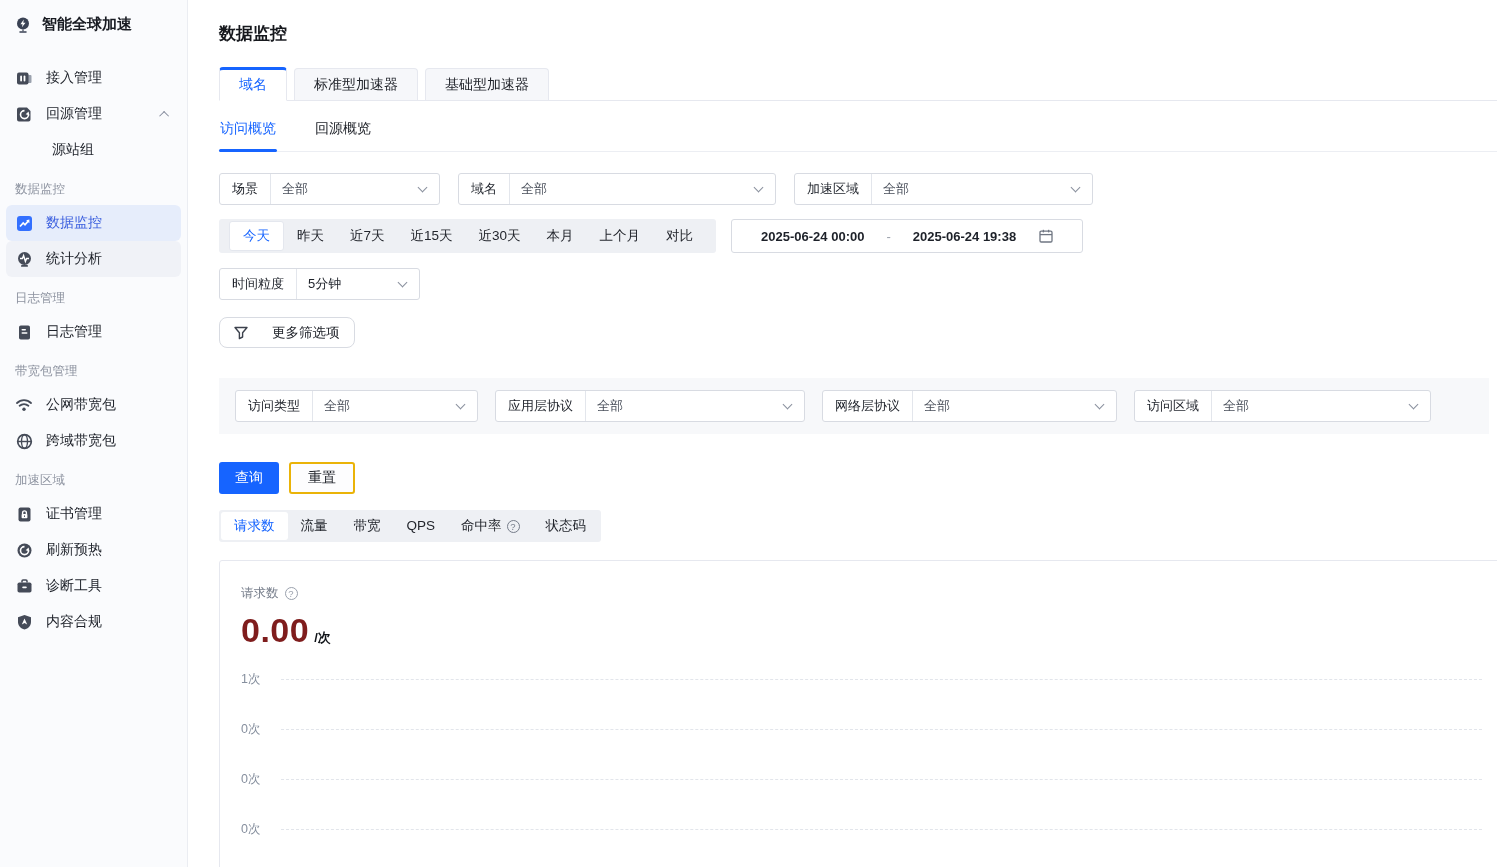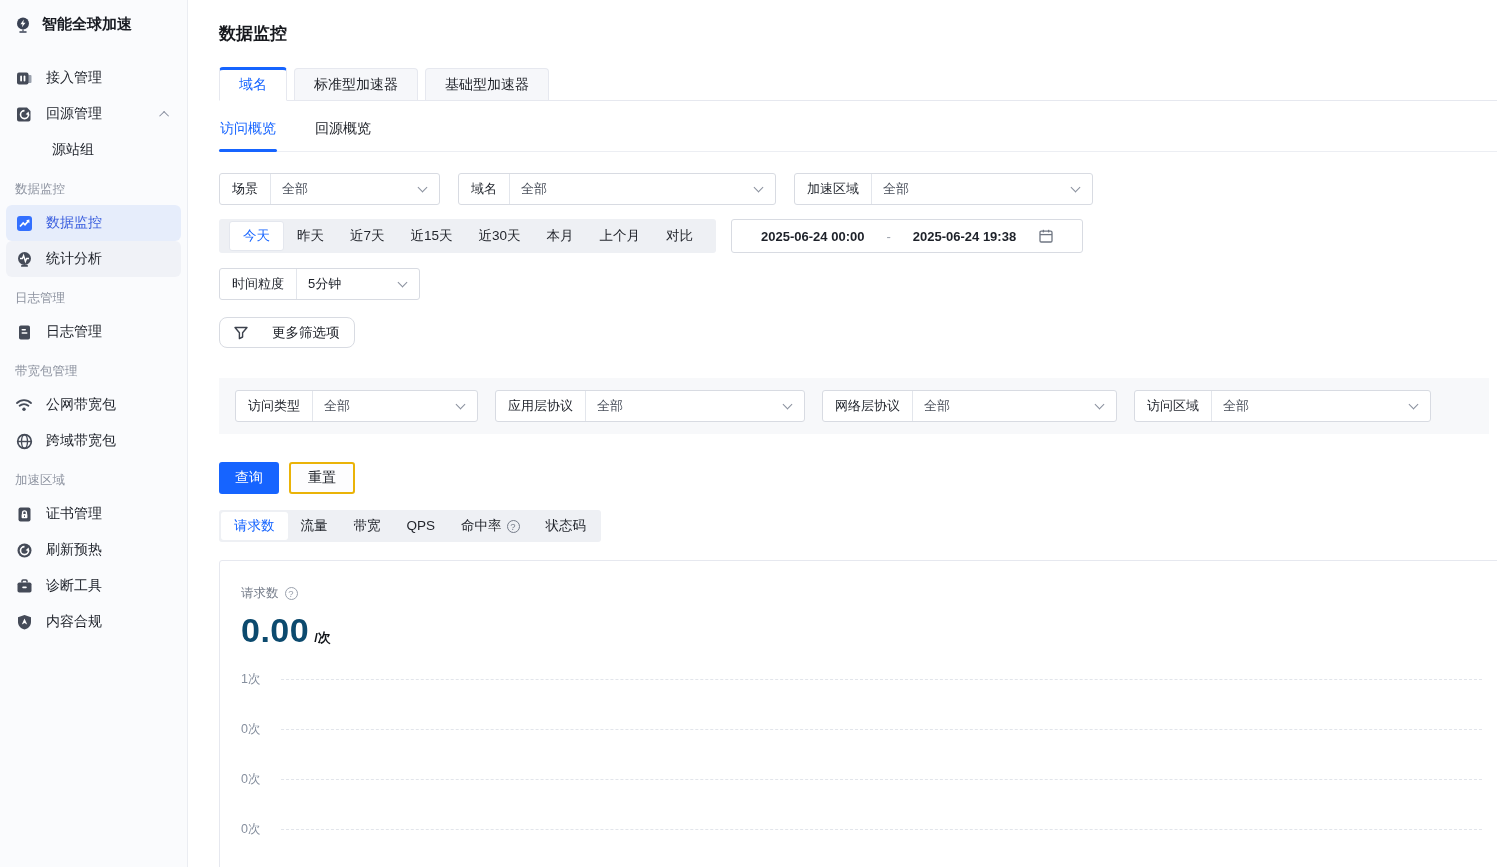--- a/index.html
+++ b/index.html
@@ -108,21 +108,21 @@
     font-size:9.5px; line-height:11.5px; text-align:center; color:#767d8a; display:inline-block;
   }
   
   .card {
     margin-top:18px; margin-right:-12px; border:1px solid #e6e8ef; border-radius:3px;
     padding:24px 26px 40px 21px; height:420px;
   }
   .chart-title { display:flex; align-items:center; gap:6px; font-size:12.5px; color:#787f8c; }
   .chart-title .qmark { border-color:#9aa1ad; color:#9aa1ad; }
   .big-number { margin-top:9px; display:flex; align-items:baseline; gap:5px; }
-  .big-number .val { font-size:34px; font-weight:800; color:#0c4a6e; letter-spacing:0.5px; }
+  .big-number .val { font-size:34px; font-weight:800; color:#7f1d1d; letter-spacing:0.5px; }
   .big-number .unit { font-size:13px; font-weight:700; color:#101318; }
   .grid { margin-top:4px; }
   .gridrow { display:flex; align-items:center; height:50px; }
   .gridrow .ylab { width:30px; flex:none; font-size:12.5px; color:#868f9e; }
   .gridrow .gline { flex:1; border-top:1.5px dashed #e2e5eb; margin-left:10px; }
   svg { display:block; }
 </style>
 </head>
 <body>
 

